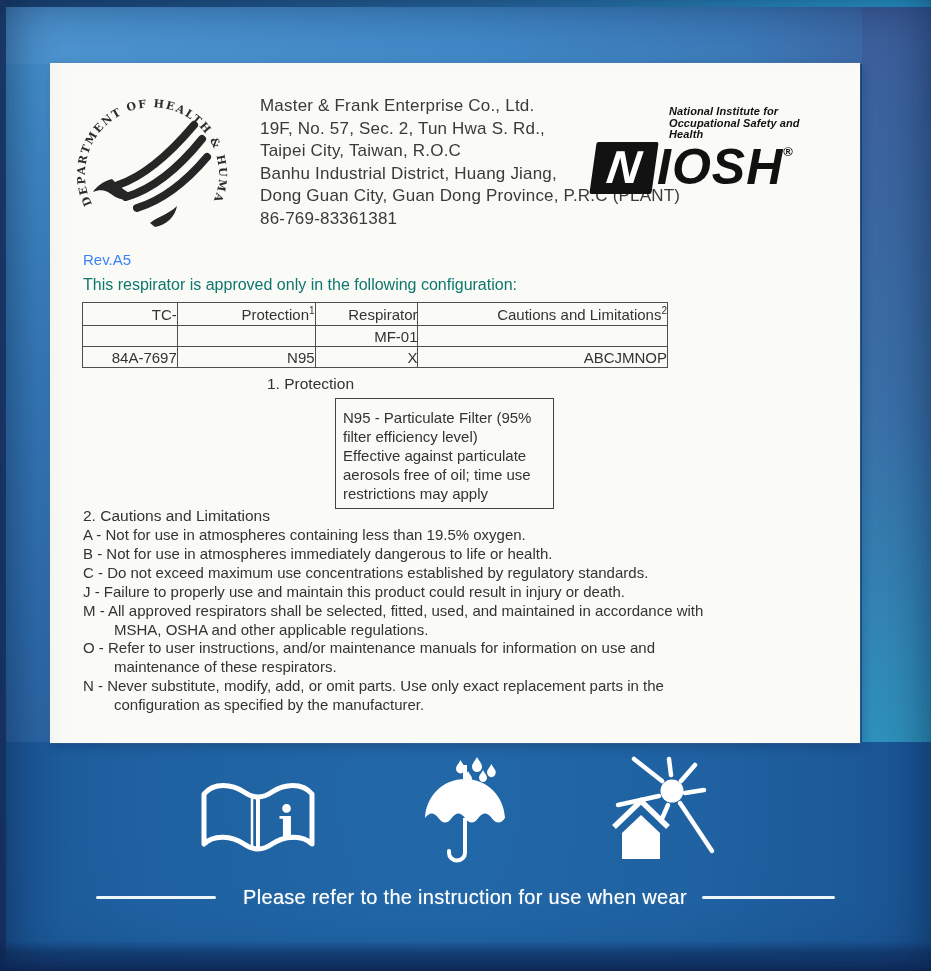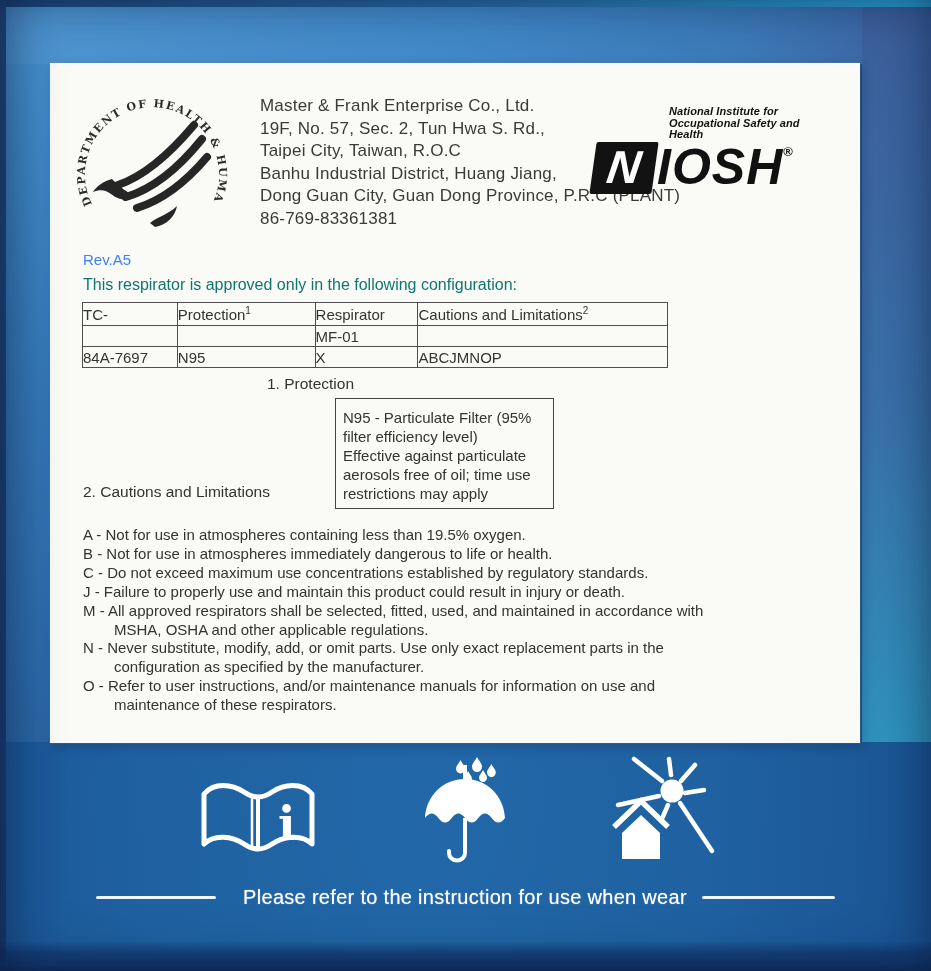--- a/index.html
+++ b/index.html
@@ -59,31 +59,31 @@
   .niosh-n {
     display:inline-block; background:#121212; color:#fff; width:62px; height:52px;
     font-size:46px; line-height:51px; font-weight:900; font-style:italic; text-align:center;
     transform:skewX(-8deg); border-radius:2px;
   }
   .niosh-rest { font-size:50px; line-height:50px; font-weight:900; font-style:italic; letter-spacing:1px; margin-left:2px; }
   .niosh-reg { font-size:13px; line-height:13px; margin-top:3px; font-weight:bold; }
   .rev { position:absolute; left:33px; top:188px; font-size:15px; color:#3b82f6; }
   .statement { position:absolute; left:33px; top:213px; font-size:16px; color:#0f766e; }
   .approval-table { position:absolute; left:32px; top:239px; width:586px; border-collapse:collapse; font-size:15px; color:#333; }
-  .approval-table th, .approval-table td { border:1px solid #4f4f4f; text-align:left; font-weight:normal; padding:0; height:21px; }
+  .approval-table th, .approval-table td { border:1px solid #4f4f4f; text-align:right; font-weight:normal; padding:0; height:21px; }
   .approval-table th { height:23px; }
   .approval-table sup { font-size:10px; }
   .col-tc { width:95px; } .col-prot { width:138px; } .col-resp { width:103px; } .col-caut { width:250px; }
   .prot-heading { position:absolute; left:217px; top:312px; font-size:15.5px; color:#333; }
   .prot-box {
     position:absolute; left:285px; top:335px; width:219px;
     border:1.4px solid #444; padding:9px 7px 5px 7px;
     font-size:15px; line-height:19px; color:#333; white-space:pre-line;
   }
-  .caut-heading { position:absolute; left:33px; top:420px; font-size:15.5px; color:#333; }
+  .caut-heading { position:absolute; left:33px; top:444px; font-size:15.5px; color:#333; }
   .cautions { position:absolute; left:33px; top:463px; width:648px; font-size:15px; line-height:18.9px; color:#333; }
   .caution { padding-left:31px; text-indent:-31px; }
   
   .footer-icon { position:absolute; }
   .icon-book { left:196px; top:772px; }
   .icon-umbrella { left:414px; top:757px; }
   .icon-sunhouse { left:598px; top:753px; }
   .icon-stroke { stroke:#fff; fill:none; }
   .icon-fill { fill:#fff; }
   .book-i { font-family:"DejaVu Serif", serif; font-weight:bold; font-size:46px; fill:#fff; }
@@ -182,22 +182,22 @@
 aerosols free of oil; time use
 restrictions may apply</div>
 
     <div class="caut-heading">2. Cautions and Limitations</div>
     <div class="cautions">
       <div class="caution"><span>A</span><span> - </span><span>Not for use in atmospheres containing less than 19.5% oxygen.</span></div>
       <div class="caution"><span>B</span><span> - </span><span>Not for use in atmospheres immediately dangerous to life or health.</span></div>
       <div class="caution"><span>C</span><span> - </span><span>Do not exceed maximum use concentrations established by regulatory standards.</span></div>
       <div class="caution"><span>J</span><span> - </span><span>Failure to properly use and maintain this product could result in injury or death.</span></div>
       <div class="caution"><span>M</span><span> - </span><span>All approved respirators shall be selected, fitted, used, and maintained in accordance with MSHA, OSHA and other applicable regulations.</span></div>
+      <div class="caution"><span>O</span><span> - </span><span>Refer to user instructions, and/or maintenance manuals for information on use and maintenance of these respirators.</span></div>
       <div class="caution"><span>N</span><span> - </span><span>Never substitute, modify, add, or omit parts. Use only exact replacement parts in the configuration as specified by the manufacturer.</span></div>
-      <div class="caution"><span>O</span><span> - </span><span>Refer to user instructions, and/or maintenance manuals for information on use and maintenance of these respirators.</span></div>
     </div>
   </div>
 
   <svg class="footer-icon icon-book" width="130" height="95" viewBox="0 0 130 95">
     <path class="icon-stroke" stroke-width="5" stroke-linejoin="round" d="M8,22 C18,10 36,12 48,20 C53,23.5 58,25 62,25 C66,25 71,23.5 76,20 C88,12 106,10 116,22
          L116,72 C106,62 88,64 76,72 C71,75.5 66,77 62,77 C58,77 53,75.5 48,72 C36,64 18,62 8,72 Z"></path>
     <path class="icon-stroke" stroke-width="4" d="M62,25 L62,77"></path>
     <path class="icon-stroke" stroke-width="2.5" d="M56,26 L56,75"></path>
     <text class="book-i" x="82" y="68">i</text>
   </svg>

